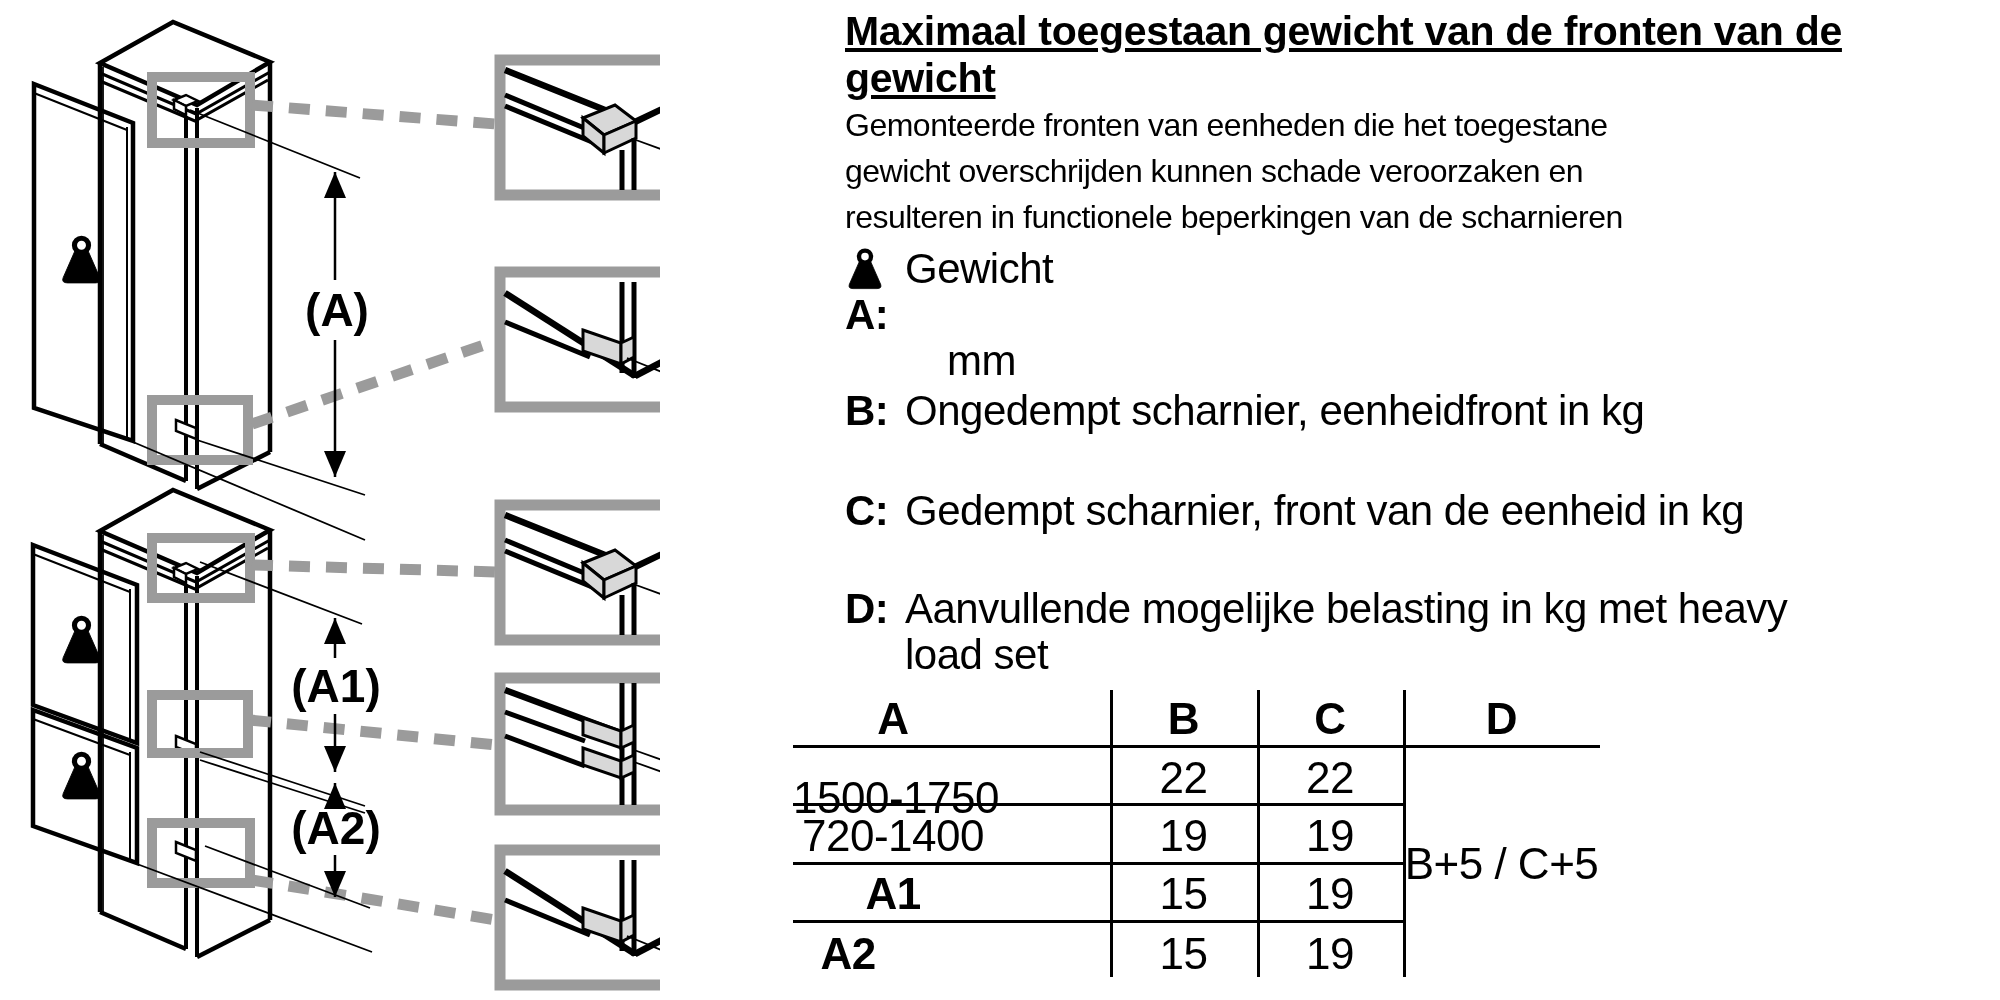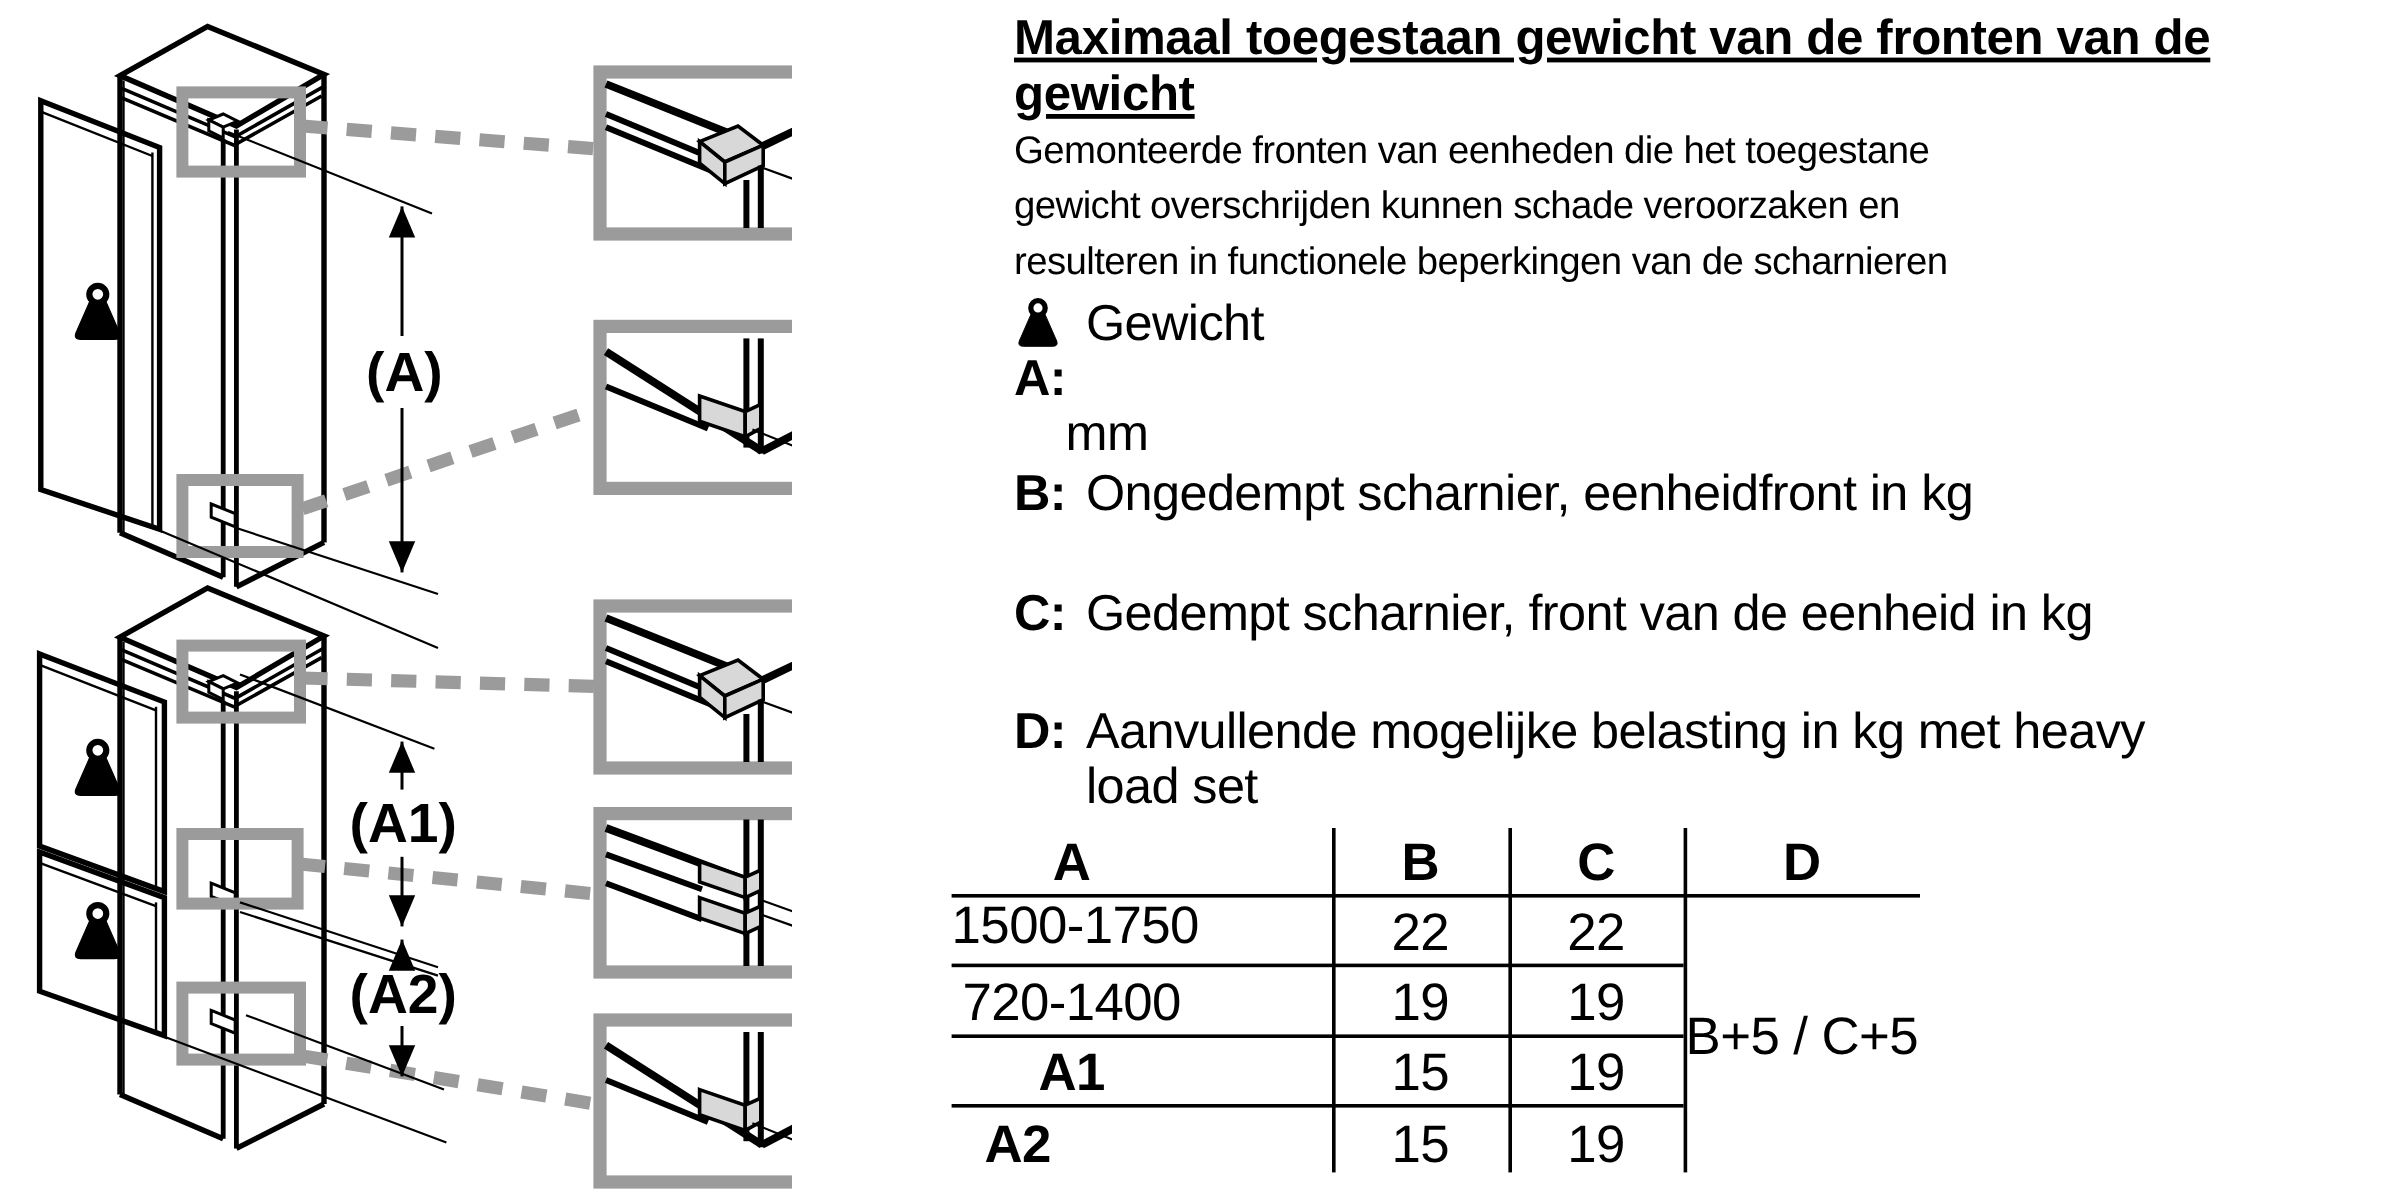--- a/index.html
+++ b/index.html
@@ -209,21 +209,21 @@
   <div class="abs body-line" style="left:845px;top:102px">Gemonteerde fronten van eenheden die het toegestane</div>
   <div class="abs body-line" style="left:845px;top:148px">gewicht overschrijden kunnen schade veroorzaken en</div>
   <div class="abs body-line" style="left:845px;top:194px">resulteren in functionele beperkingen van de scharnieren</div>
 
   <svg class="abs" style="left:845px;top:247px" width="40" height="44" viewBox="0 0 100 110">
       <use href="#kb"></use>
     </svg>
   <div class="abs legend-text" style="left:905px;top:245px">Gewicht</div>
 
   <div class="abs legend-key" style="left:845px;top:291px">A:</div>
-  <div class="abs legend-text" style="left:888px;top:337px">mm</div>
+  <div class="abs legend-text" style="left:947px;top:337px">mm</div>
 
   <div class="abs legend-key" style="left:845px;top:387px">B:</div>
   <div class="abs legend-text" style="left:905px;top:387px">Ongedempt scharnier, eenheidfront in kg</div>
 
   <div class="abs legend-key" style="left:845px;top:487px">C:</div>
   <div class="abs legend-text" style="left:905px;top:487px">Gedempt scharnier, front van de eenheid in kg</div>
 
   <div class="abs legend-key" style="left:845px;top:585px">D:</div>
   <div class="abs legend-text" style="left:905px;top:585px">Aanvullende mogelijke belasting in kg met heavy</div>
   <div class="abs legend-text" style="left:905px;top:631px">load set</div>
@@ -236,21 +236,21 @@
     <div class="hline" style="left:793px;top:920px;width:610px"></div>
     <div class="vline" style="left:1110px;top:690px;height:287px"></div>
     <div class="vline" style="left:1257px;top:690px;height:287px"></div>
     <div class="vline" style="left:1403px;top:690px;height:287px"></div>
 
     <div class="abs tbl-text tbl-bold" style="left:793px;top:694px;width:200px">A</div>
     <div class="abs tbl-text tbl-bold" style="left:1110px;top:694px;width:147px">B</div>
     <div class="abs tbl-text tbl-bold" style="left:1257px;top:694px;width:146px">C</div>
     <div class="abs tbl-text tbl-bold" style="left:1403px;top:694px;width:197px">D</div>
 
-    <div class="abs tbl-text" style="left:793px;top:747px;width:200px">1500-1750</div>
+    <div class="abs tbl-text" style="left:793px;top:773px;width:200px">1500-1750</div>
     <div class="abs tbl-text" style="left:1110px;top:753px;width:147px">22</div>
     <div class="abs tbl-text" style="left:1257px;top:753px;width:146px">22</div>
 
     <div class="abs tbl-text" style="left:793px;top:811px;width:200px">720-1400</div>
     <div class="abs tbl-text" style="left:1110px;top:811px;width:147px">19</div>
     <div class="abs tbl-text" style="left:1257px;top:811px;width:146px">19</div>
 
     <div class="abs tbl-text tbl-bold" style="left:793px;top:869px;width:200px">A1</div>
     <div class="abs tbl-text" style="left:1110px;top:869px;width:147px">15</div>
     <div class="abs tbl-text" style="left:1257px;top:869px;width:146px">19</div>

